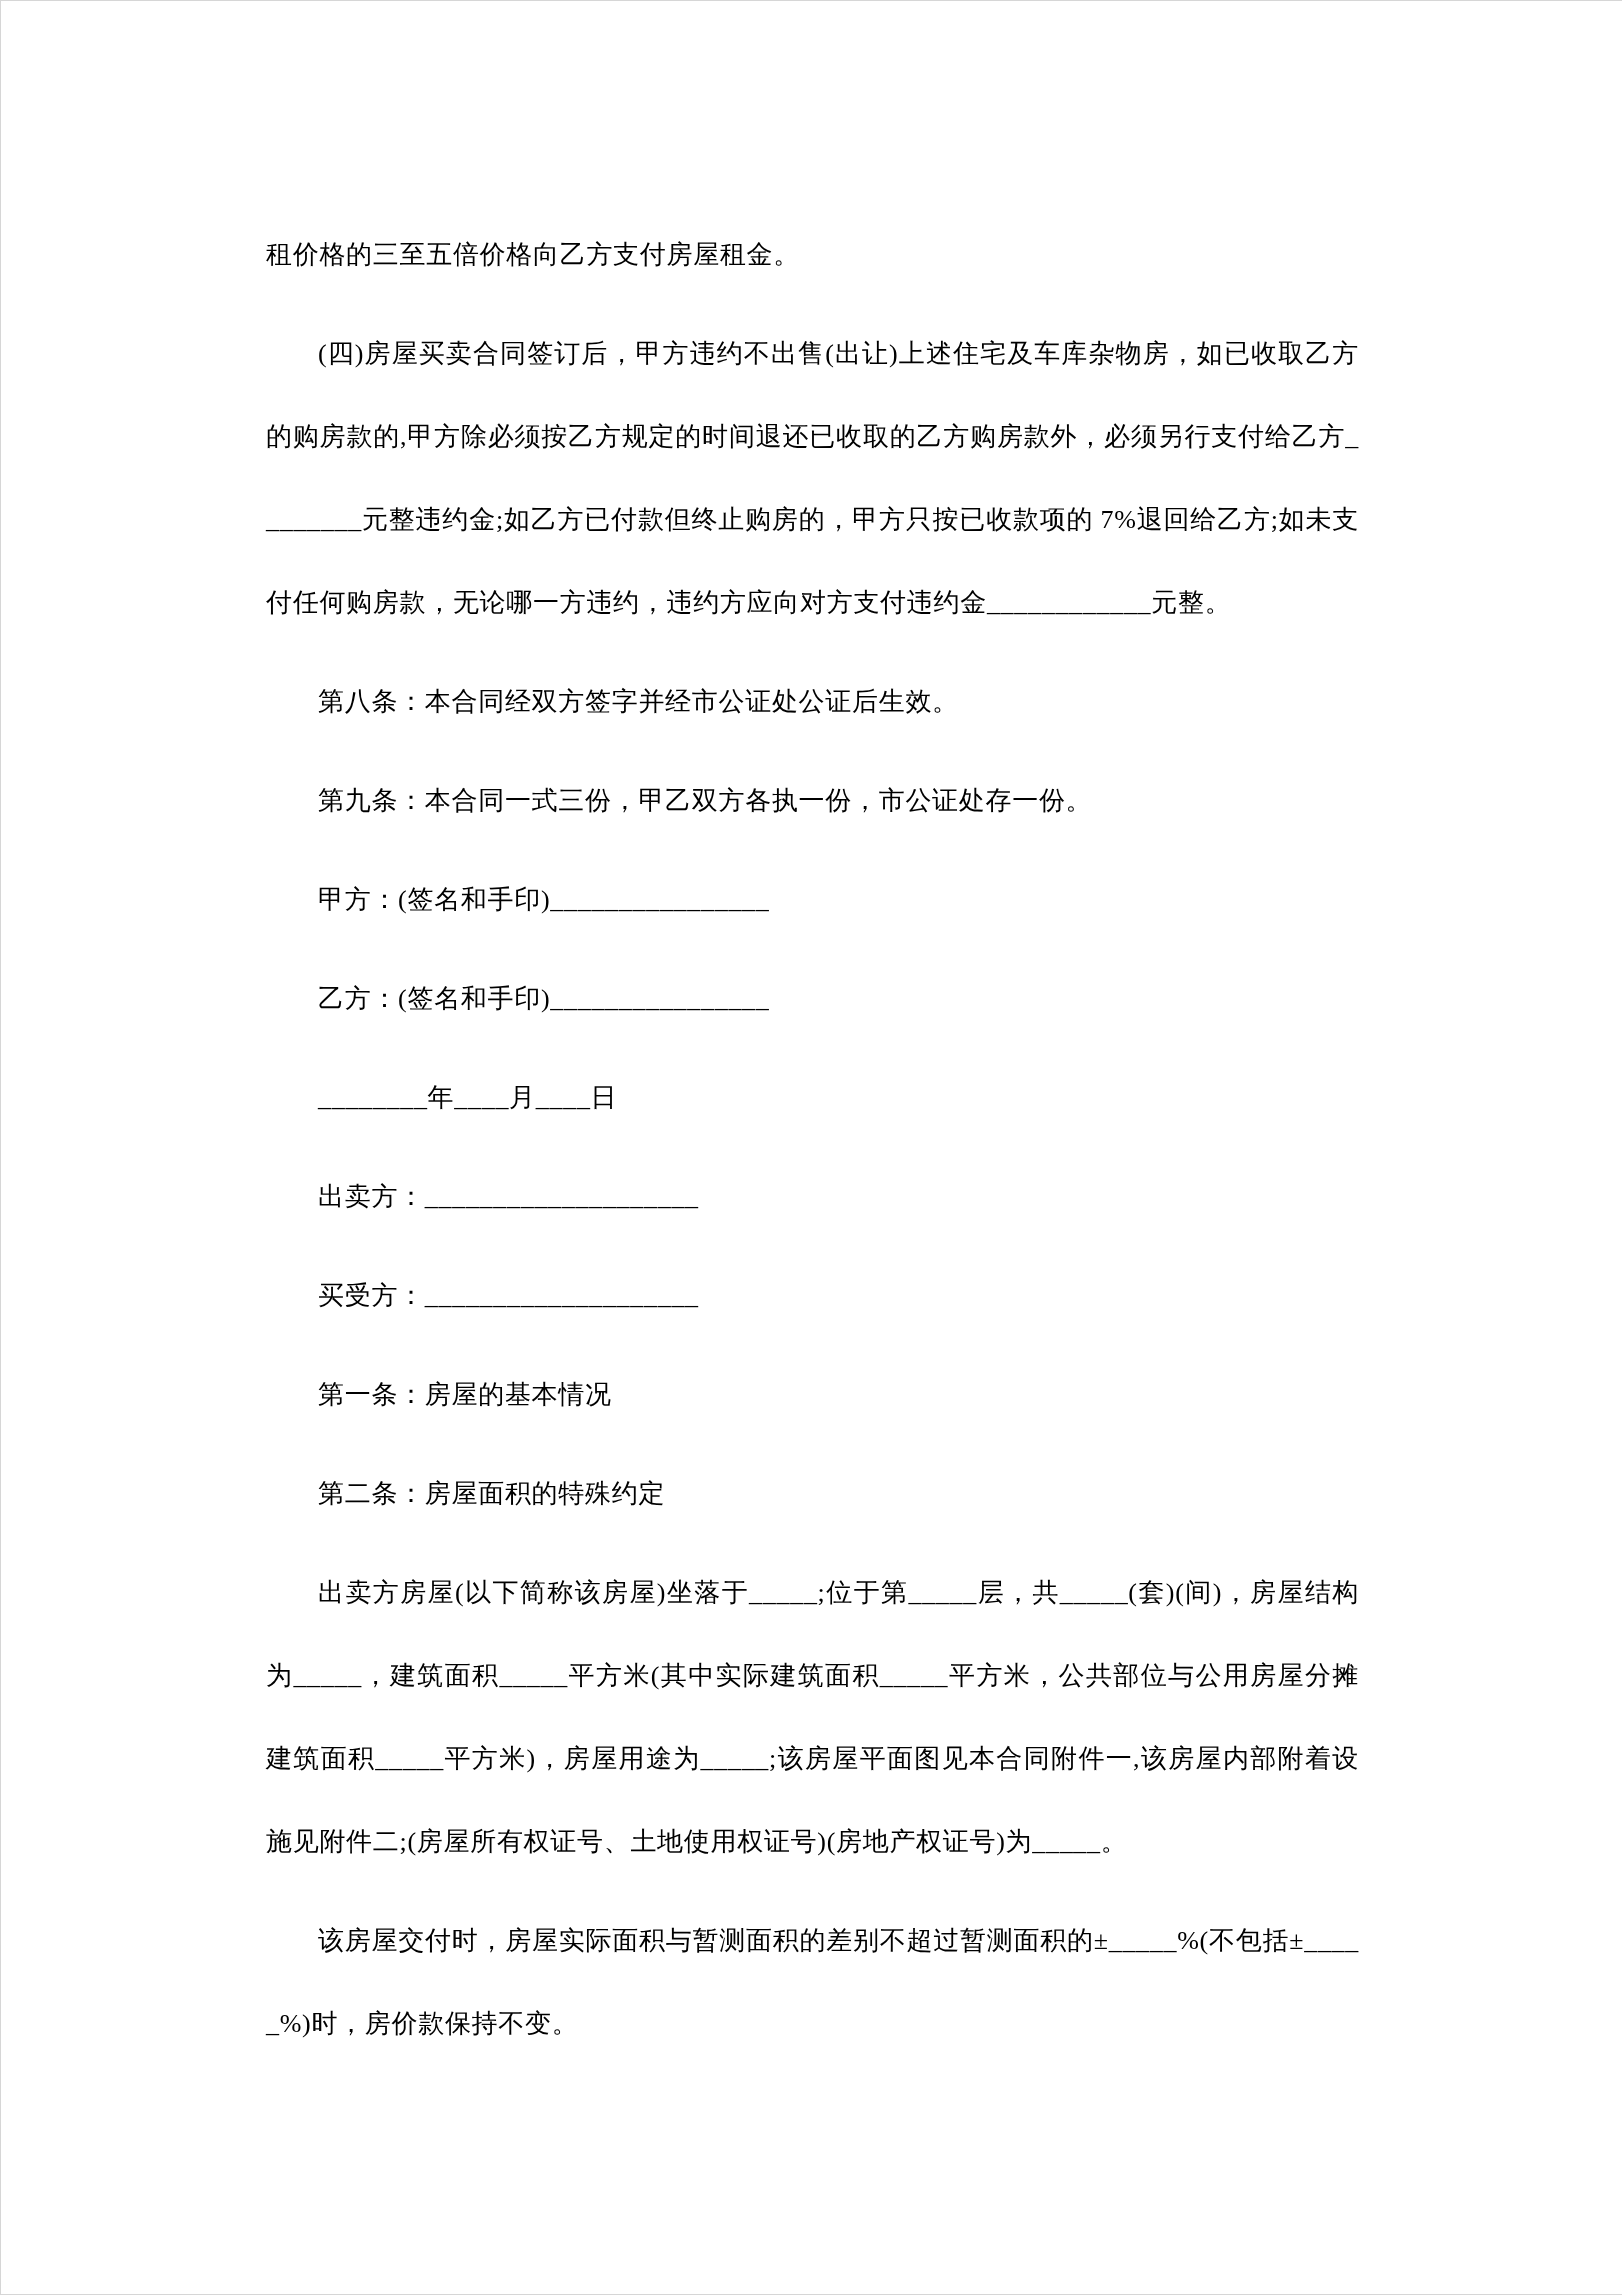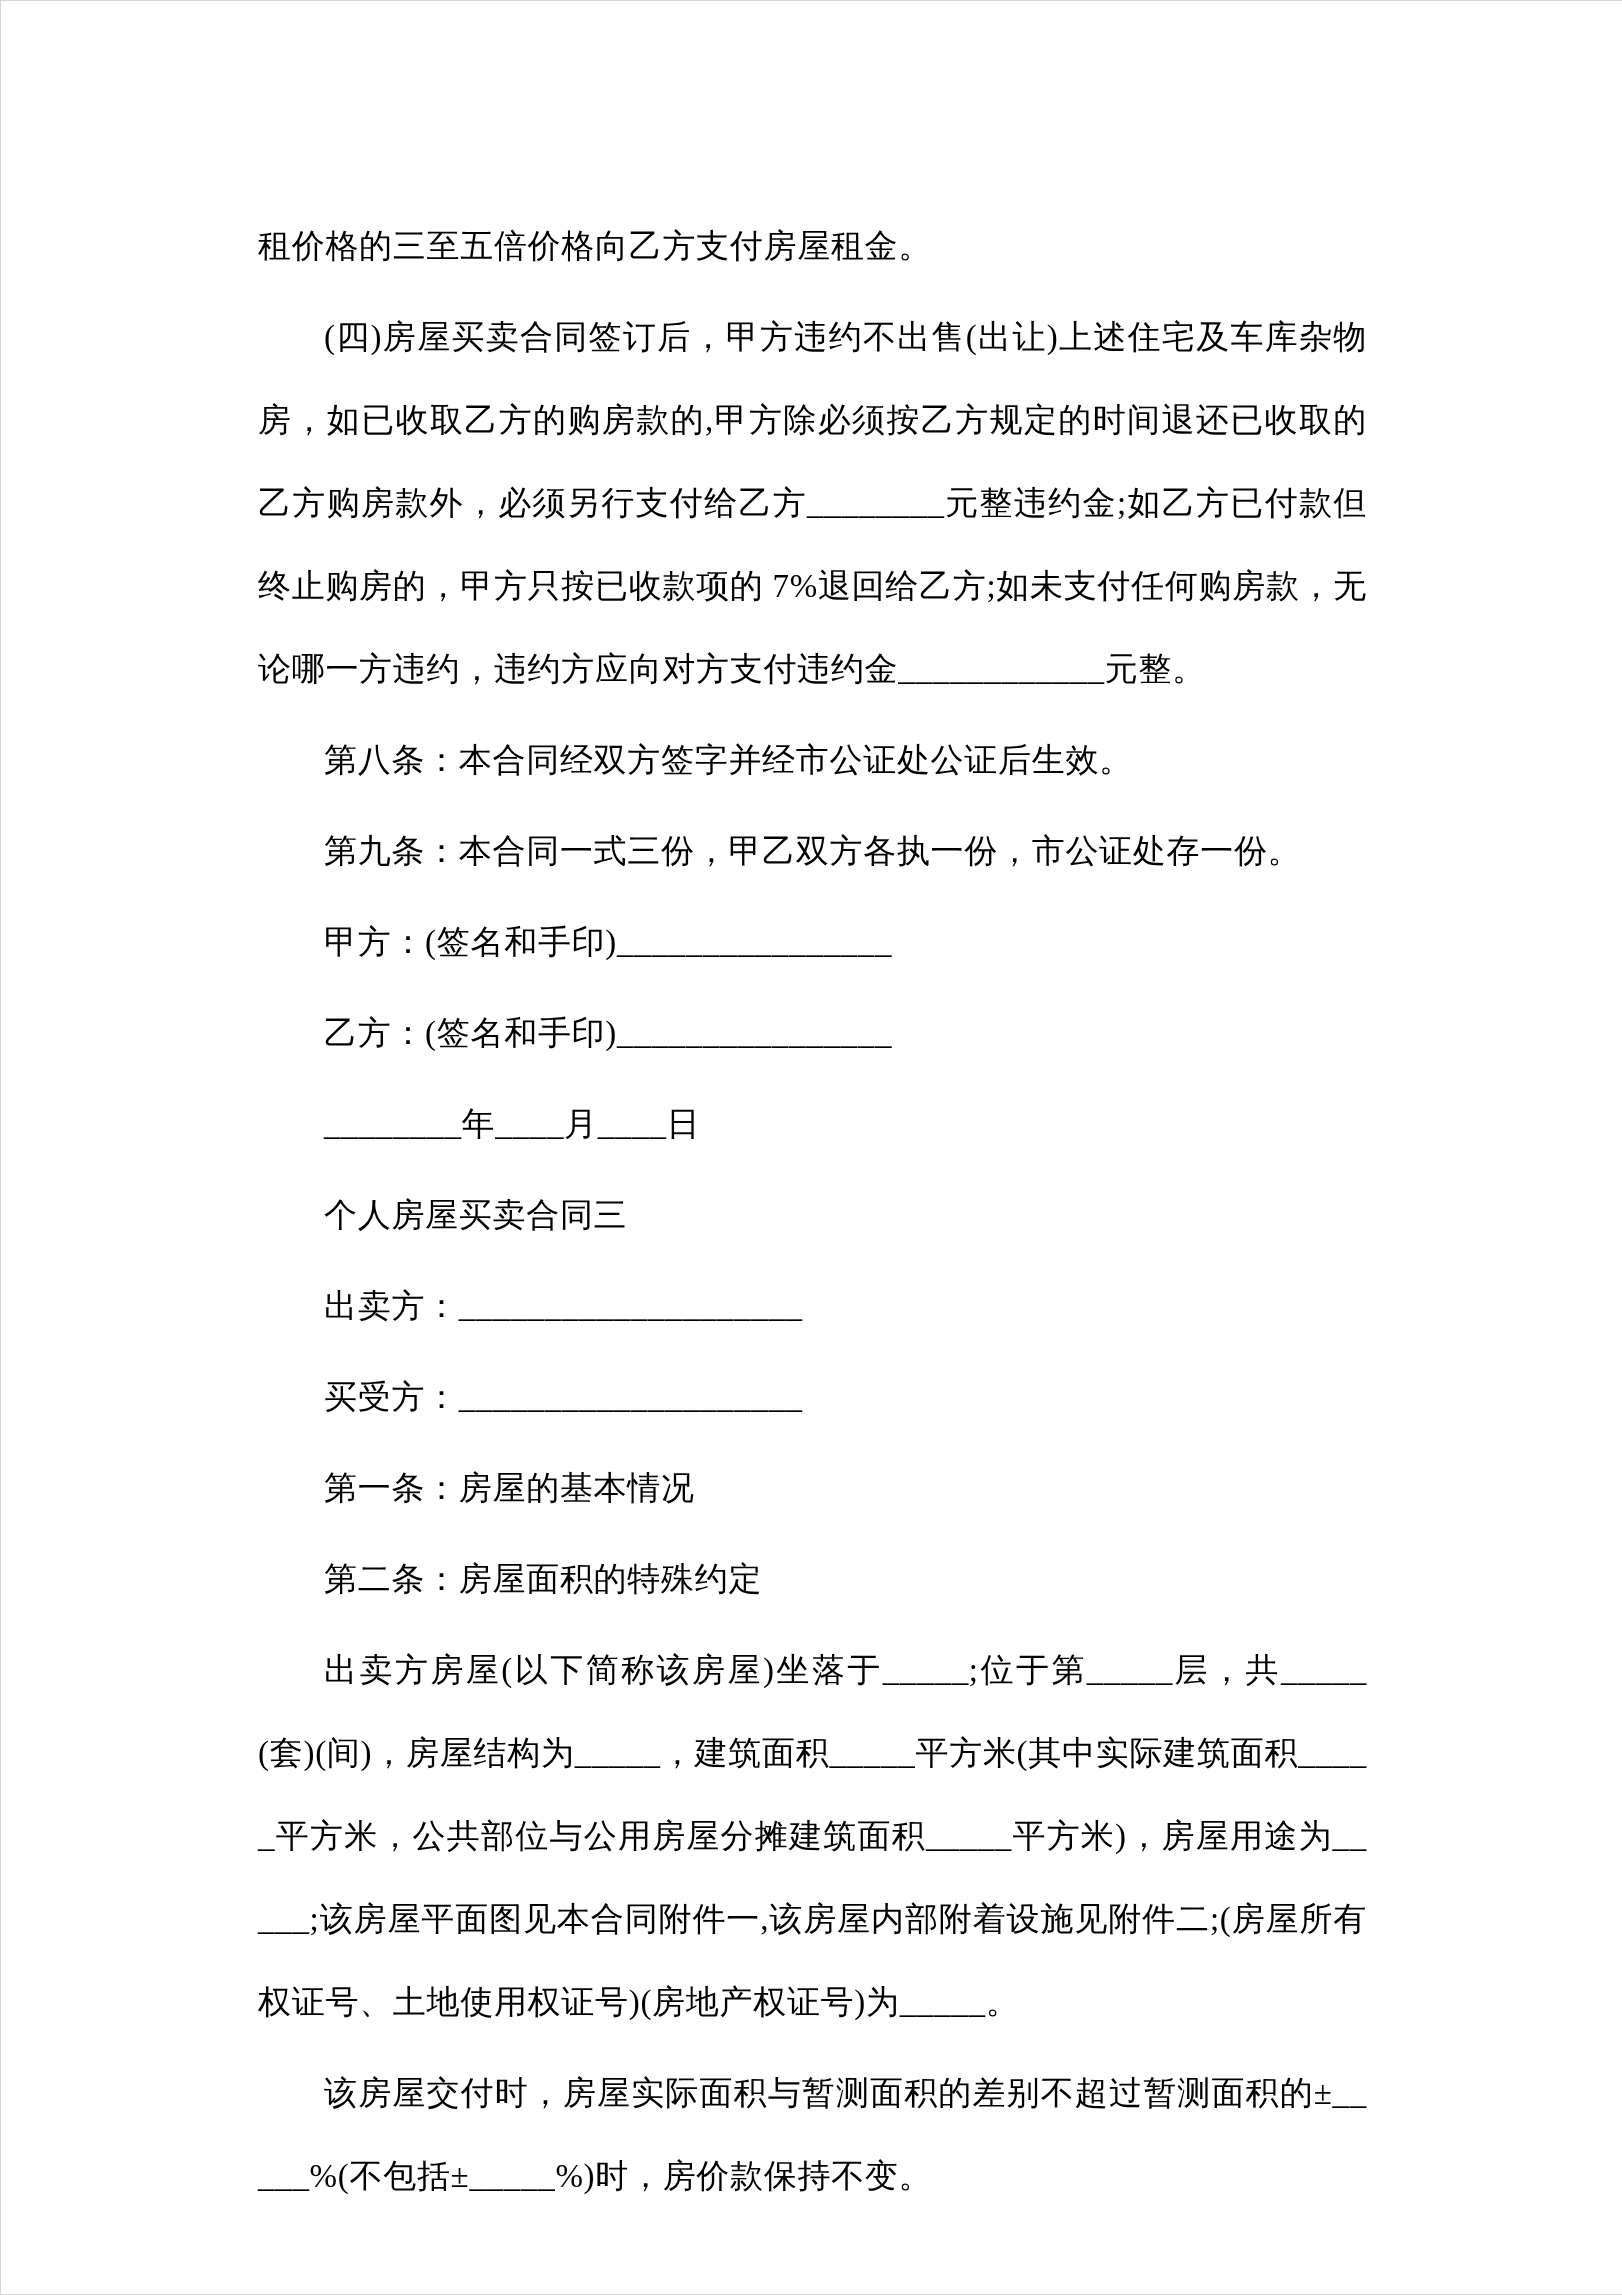--- a/index.html
+++ b/index.html
@@ -15,22 +15,22 @@
     background: #ffffff;
     border: 1.3px solid #d6d6d6;
     font-family: "Liberation Serif", "DejaVu Serif", serif;
     color: #000000;
     padding: 196px 247px 131px 249px;
   }
   .doc {
     width: 100%;
   }
   .doc p {
-    margin: 8px;
-    font-size: 33px;
+    margin: 16px;
+    font-size: 26px;
     line-height: 83px;
     text-align: justify;
     letter-spacing: 0.7px;
     word-break: break-all;
   }
   .doc p.indent {
     text-indent: 2em;
   }
   .doc p.noindent {
     text-indent: 0;
@@ -41,21 +41,20 @@
 
 <div class="page">
   <div class="doc">
     <p class="noindent">租价格的三至五倍价格向乙方支付房屋租金。</p>
     <p class="indent">(四)房屋买卖合同签订后，甲方违约不出售(出让)上述住宅及车库杂物房，如已收取乙方的购房款的,甲方除必须按乙方规定的时间退还已收取的乙方购房款外，必须另行支付给乙方________元整违约金;如乙方已付款但终止购房的，甲方只按已收款项的 7%退回给乙方;如未支付任何购房款，无论哪一方违约，违约方应向对方支付违约金____________元整。</p>
     <p class="indent">第八条：本合同经双方签字并经市公证处公证后生效。</p>
     <p class="indent">第九条：本合同一式三份，甲乙双方各执一份，市公证处存一份。</p>
     <p class="indent">甲方：(签名和手印)________________</p>
     <p class="indent">乙方：(签名和手印)________________</p>
     <p class="indent">________年____月____日</p>
-    <p class="indent">个人房屋买卖合同三</p>
     <p class="indent">出卖方：____________________</p>
     <p class="indent">买受方：____________________</p>
     <p class="indent">第一条：房屋的基本情况</p>
     <p class="indent">第二条：房屋面积的特殊约定</p>
     <p class="indent">出卖方房屋(以下简称该房屋)坐落于_____;位于第_____层，共_____(套)(间)，房屋结构为_____，建筑面积_____平方米(其中实际建筑面积_____平方米，公共部位与公用房屋分摊建筑面积_____平方米)，房屋用途为_____;该房屋平面图见本合同附件一,该房屋内部附着设施见附件二;(房屋所有权证号、土地使用权证号)(房地产权证号)为_____。</p>
     <p class="indent">该房屋交付时，房屋实际面积与暂测面积的差别不超过暂测面积的±_____%(不包括±_____%)时，房价款保持不变。</p>
 
   </div>
 </div>
 

